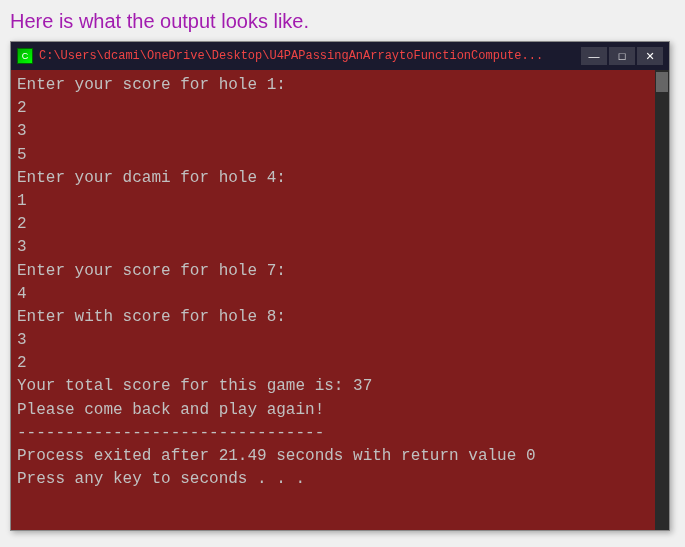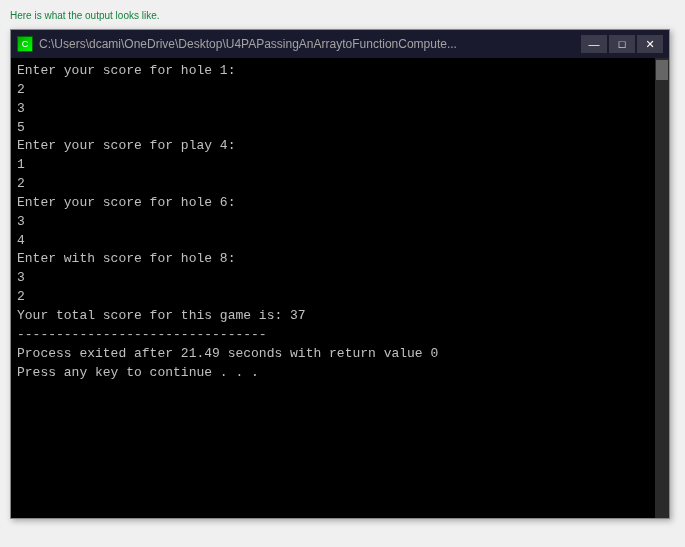--- a/index.html
+++ b/index.html
@@ -4,22 +4,22 @@
   <style>
     * { margin: 0; padding: 0; box-sizing: border-box; }
     body {
       background: #f0f0f0;
       font-family: Arial, sans-serif;
       font-size: 14px;
       padding: 10px;
     }
     .intro-text {
       margin-bottom: 8px;
-      color: #15803d;
-      font-size: 10px;
+      color: #a21caf;
+      font-size: 20px;
     }
     .window {
       width: 660px;
       border: 1px solid #888;
       box-shadow: 2px 2px 6px rgba(0,0,0,0.3);
     }
     .title-bar {
       background: #1a1a2e;
       display: flex;
       align-items: center;
@@ -37,45 +37,45 @@
       height: 16px;
       background: linear-gradient(135deg, #00aa00, #00ff00);
       border: 1px solid #006600;
       display: flex;
       align-items: center;
       justify-content: center;
       font-size: 9px;
       color: white;
     }
     .title-text {
-      color: #a3a3a3;
+      color: #ef4444;
       font-size: 12px;
-      font-family: Liberation Sans, sans-serif;
+      font-family: Liberation Mono, monospace;
     }
     .title-bar-controls {
       display: flex;
       gap: 2px;
     }
     .ctrl-btn {
       width: 26px;
       height: 18px;
       background: #3a3a4a;
       border: none;
       color: #fff;
       font-size: 11px;
       cursor: pointer;
       display: flex;
       align-items: center;
       justify-content: center;
     }
     .console {
-      background: #000000;
+      background: #7f1d1d;
       color: #c0c0c0;
       font-family: 'Courier New', Courier, monospace;
-      font-size: 13px;
+      font-size: 16px;
       padding: 4px 6px;
       min-height: 460px;
       position: relative;
     }
     .console-content {
       line-height: 1.45;
     }
     .console-line {
       white-space: pre;
     }
@@ -113,31 +113,32 @@
       <button class="ctrl-btn">□</button>
       <button class="ctrl-btn close">✕</button>
     </div>
   </div>
   <div class="console">
     <div class="console-content">
     <div class="console-line">Enter your score for hole 1:</div>
         <div class="console-line">2</div>
         <div class="console-line">3</div>
         <div class="console-line">5</div>
-        <div class="console-line">Enter your score for play 4:</div>
+        <div class="console-line">Enter your dcami for hole 4:</div>
         <div class="console-line">1</div>
         <div class="console-line">2</div>
-        <div class="console-line">Enter your score for hole 6:</div>
         <div class="console-line">3</div>
+        <div class="console-line">Enter your score for hole 7:</div>
         <div class="console-line">4</div>
         <div class="console-line">Enter with score for hole 8:</div>
         <div class="console-line">3</div>
         <div class="console-line">2</div>
         <div class="console-line">Your total score for this game is: 37</div>
+        <div class="console-line">Please come back and play again!</div>
         <div class="console-line">--------------------------------</div>
         <div class="console-line">Process exited after 21.49 seconds with return value 0</div>
-        <div class="console-line">Press any key to continue . . .</div>
+        <div class="console-line">Press any key to seconds . . .</div>
       </div>
     <div class="scrollbar">
       <div class="scrollbar-thumb"></div>
     </div>
   </div>
 </div>
 
 </body></html>

